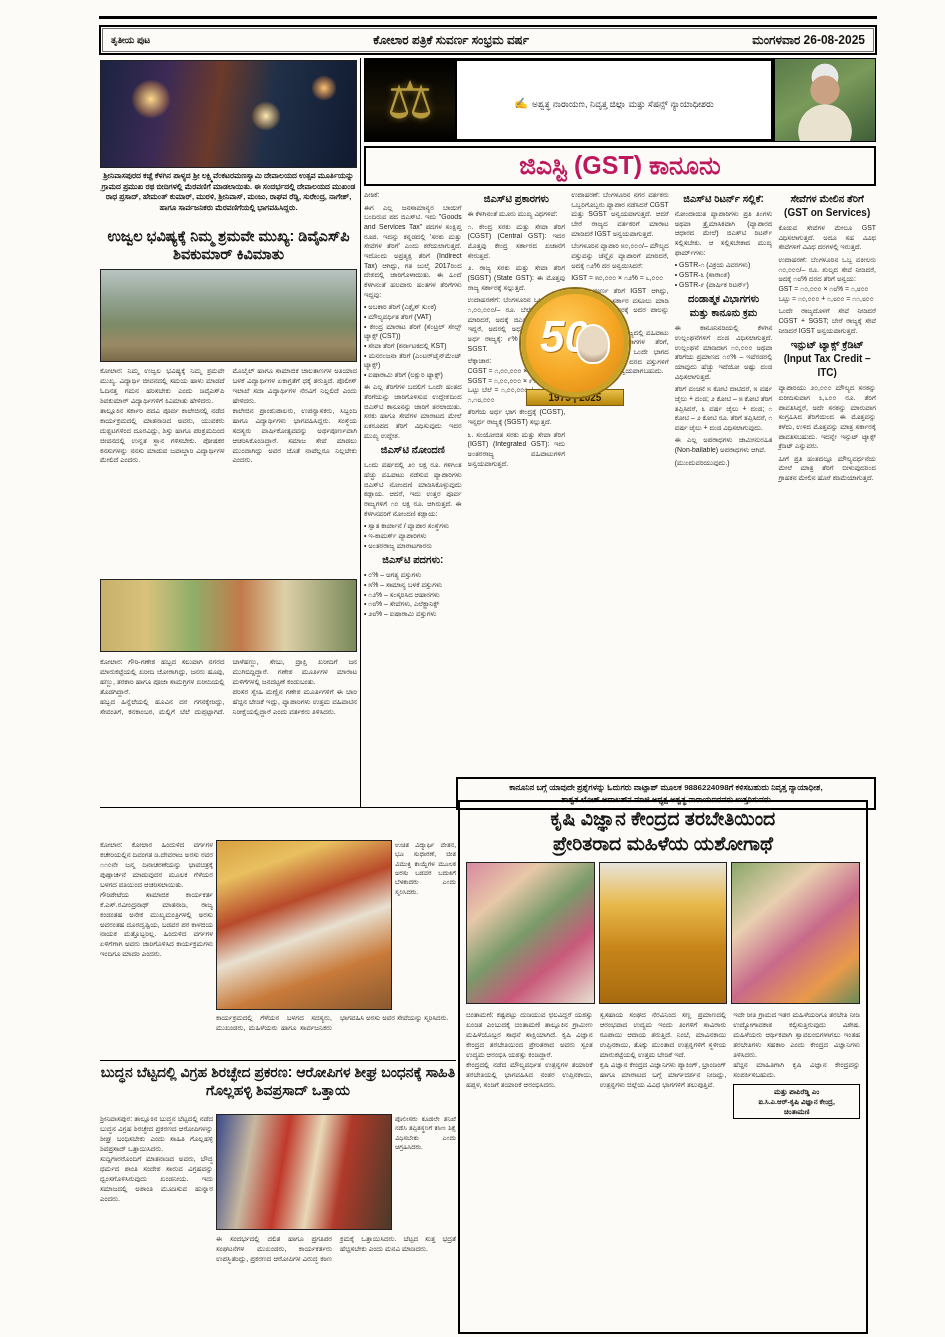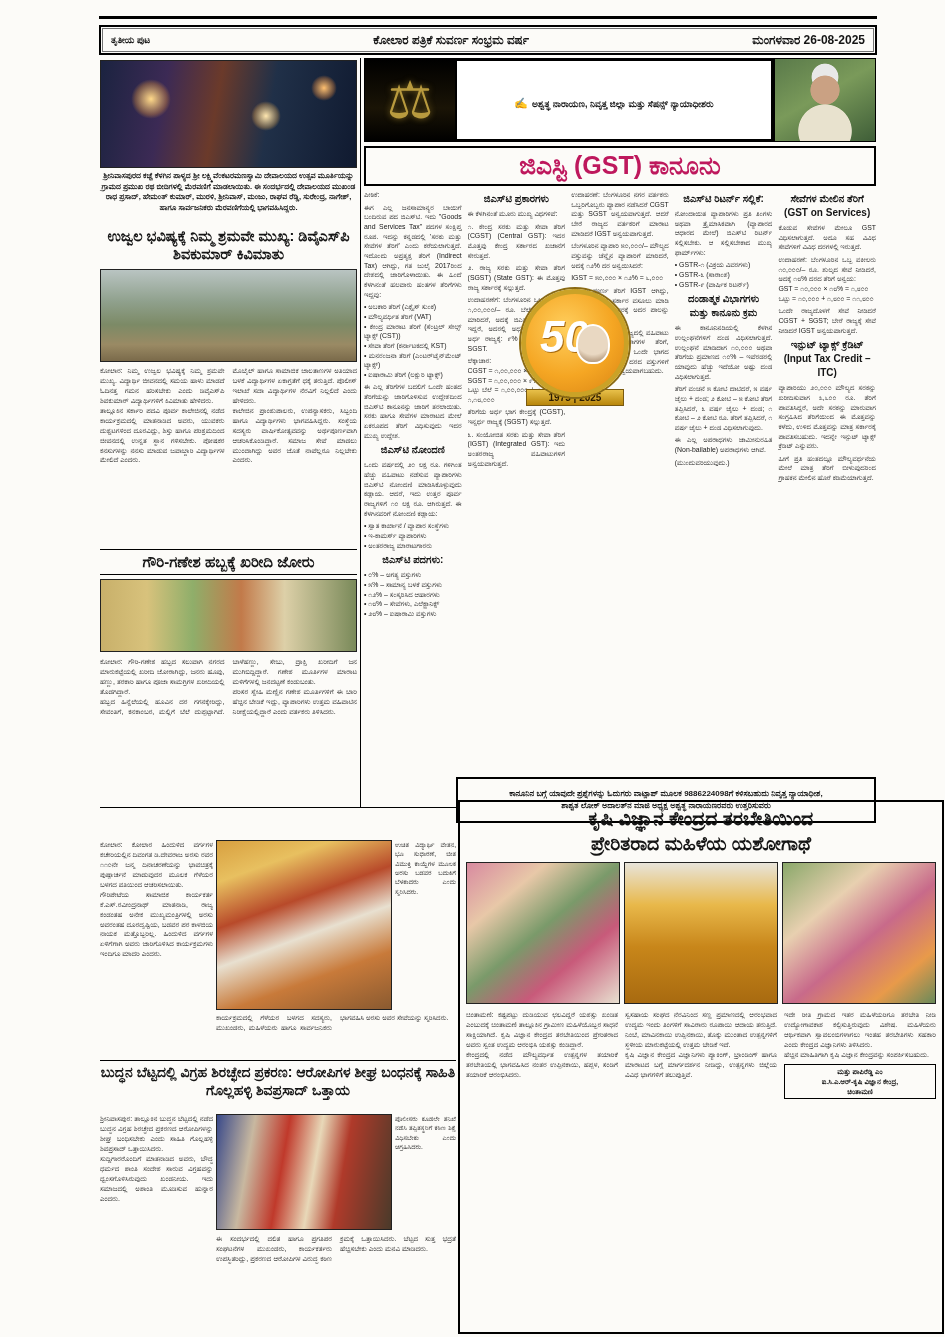--- a/index.html
+++ b/index.html
@@ -38,21 +38,21 @@
   #a2-body{left:100px;top:657px;width:257px;height:147px;}
   #v-rule{left:360px;top:58px;width:1px;height:750px;}
   
   #masthead{left:364px;top:58px;width:512px;height:84px;background:#0a0a0a;display:flex;box-sizing:border-box;border:1px solid #000;}
   #statue{width:90px;height:100%;display:flex;align-items:center;justify-content:center;
      background:linear-gradient(180deg,#000 0%,#1a1406 60%,#000 100%);}
   #statue .glyph{font-size:52px;color:#b89a3e;text-shadow:0 0 6px #7a6420;}
   #mast-mid{flex:1;background:#fff;border:2px solid #000;box-sizing:border-box;display:flex;
      flex-direction:column;align-items:center;justify-content:center;}
   #mast-title{font-size:37px;font-weight:bold;letter-spacing:1px;line-height:1;}
-  #mast-sub{font-size:9px;font-weight:bold;margin-top:6px;}
+  #mast-sub{font-size:9px;font-weight:normal;margin-top:6px;}
   #mast-sub .pen{font-size:11px;margin-right:4px;}
   #portrait{width:102px;height:100%;box-sizing:border-box;border-left:2px solid #000;
      background:
        radial-gradient(circle at 50% 88%, #e8e2ce 0 30%, transparent 31%),
        radial-gradient(circle at 50% 38%, #caa183 0 20%, transparent 21%),
        radial-gradient(circle at 50% 22%, #e8e8e8 0 16%, transparent 17%),
        linear-gradient(150deg,#5a7a4a 0%,#7a9a5a 45%,#3f5e38 100%);}
   
   #gst-headbox{left:364px;top:146px;width:512px;height:40px;border:2px solid #000;box-sizing:border-box;
      display:flex;align-items:center;justify-content:center;}
@@ -67,40 +67,40 @@
   #seal .circle{width:98px;height:98px;margin:8px auto 0;border-radius:50%;
      background:radial-gradient(circle at 40% 35%, #ffcf5e 0%, #f5a623 55%, #d98414 100%);
      border:5px solid #caa227;box-shadow:0 0 0 2px #8a6a14;position:relative;}
   #seal .num{position:absolute;left:14px;top:18px;font-size:44px;font-weight:bold;color:#fff;
      font-style:italic;text-shadow:1px 1px 0 #a86a10;}
   #seal .face{position:absolute;right:14px;top:30px;width:30px;height:36px;border-radius:50% 50% 45% 45%;
      background:radial-gradient(circle at 50% 30%,#e9d8c2 0 60%,#9a7a5a 100%);border:2px solid #fff;}
   #seal .ribbon{margin:-8px auto 0;width:96px;background:linear-gradient(180deg,#e8c04a,#b8860b);
      border:1px solid #7a5a10;color:#2a1a00;font-size:10px;font-weight:bold;padding:2px 0;}
   
-  #gst-footer{left:456px;top:777px;width:420px;height:46px;border:2px solid #000;box-sizing:border-box;
+  #gst-footer{left:456px;top:777px;width:420px;height:33px;border:2px solid #000;box-sizing:border-box;
      display:flex;align-items:center;justify-content:center;text-align:center;
      font-size:8px;font-weight:bold;line-height:1.45;white-space:pre-line;}
   
   #bl-rule1{left:100px;top:807px;width:356px;height:1px;}
   #arasu-head{left:100px;top:811px;width:356px;height:24px;font-size:15px;}
   #arasu-left{left:100px;top:840px;width:113px;height:220px;}
   #arasu-photo{left:216px;top:840px;width:176px;height:170px;
      background:linear-gradient(160deg,#d8a040 0%,#e8c060 18%,#b84a2a 38%,#e8e0d0 55%,#c87a3a 75%,#8a5a30 100%);}
   #arasu-right{left:395px;top:840px;width:61px;height:220px;font-size:6.6px;}
   #arasu-below{left:216px;top:1013px;width:240px;height:48px;}
   #bl-rule2{left:100px;top:1060px;width:356px;height:1px;}
   #buddha-head{left:100px;top:1064px;width:356px;height:46px;font-size:14px;}
   #buddha-left{left:100px;top:1114px;width:113px;height:218px;}
   #buddha-photo{left:216px;top:1114px;width:176px;height:116px;
      background:linear-gradient(100deg,#3a4a8a 0%,#c8b8a0 20%,#c0392b 38%,#e8d8b8 55%,#b03a2a 70%,#4a3a2a 100%);}
   #buddha-right{left:395px;top:1114px;width:61px;height:218px;font-size:6.6px;}
   #buddha-below{left:216px;top:1234px;width:240px;height:98px;}
   
-  #kvk-box{left:458px;top:800px;width:486px;height:534px;border:2px solid #000;box-sizing:border-box;
+  #kvk-box{left:458px;top:800px;width:410px;height:534px;border:2px solid #000;box-sizing:border-box;
      padding:5px 6px;display:flex;flex-direction:column;}
   #kvk-head{font-size:19px;font-weight:bold;text-align:center;line-height:1.3;}
   #kvk-photos{display:flex;gap:4px;margin:6px 0 6px;}
   #kvk-photos .photo{flex:1;height:142px;}
   #kvk-p1{background:linear-gradient(140deg,#d88aa0 0%,#e8c8a8 25%,#7a9a6a 48%,#c85a7a 70%,#e8e0d0 100%);}
   #kvk-p2{background:linear-gradient(180deg,#e8e4da 0%,#e8b84a 30%,#c8861a 60%,#a86a10 100%);}
   #kvk-p3{background:linear-gradient(140deg,#8aa86a 0%,#e8d0b0 30%,#c86a8a 55%,#e89a4a 80%,#6a8a5a 100%);}
   #kvk-cols{display:flex;gap:7px;flex:1;overflow:hidden;}
   #kvk-cols .kcol{flex:1;overflow:hidden;}
   #kvk-credit{border:1px solid #000;margin-top:4px;padding:2px;text-align:center;font-weight:bold;
@@ -128,21 +128,20 @@
   </div>
   <div class="abs" id="lt-caption">ಶ್ರೀನಿವಾಸಪುರದ ಕಚ್ಚೆ ಕೆಳಗಿನ ಪಾಳ್ಯದ ಶ್ರೀ ಲಕ್ಷ್ಮಿವೆಂಕಟರಮಣಸ್ವಾಮಿ ದೇವಾಲಯದ ಉತ್ಸವ ಮೂರ್ತಿಯನ್ನು ಗ್ರಾಮದ ಪ್ರಮುಖ ರಥ ಬೀದಿಗಳಲ್ಲಿ ಮೆರವಣಿಗೆ ಮಾಡಲಾಯಿತು. ಈ ಸಂದರ್ಭದಲ್ಲಿ ದೇವಾಲಯದ ಮುಖಂಡ ರಾಧ ಪ್ರಸಾದ್, ಹೇಮಂತ್ ಕುಮಾರ್, ಮುರಳಿ, ಶ್ರೀನಿವಾಸ್, ಮಂಜು, ರಾಘವ ರೆಡ್ಡಿ, ಸುರೇಂದ್ರ, ನಾಗೇಶ್, ಹಾಗೂ ಸಾರ್ವಜನಿಕರು ಮೆರವಣಿಗೆಯಲ್ಲಿ ಭಾಗವಹಿಸಿದ್ದರು.</div>
 
   <div class="abs headline1" id="a1-head">ಉಜ್ವಲ ಭವಿಷ್ಯಕ್ಕೆ ನಿಮ್ಮ ಶ್ರಮವೇ ಮುಖ್ಯ: ಡಿವೈಎಸ್‌ಪಿ ಶಿವಕುಮಾರ್ ಕಿವಿಮಾತು</div>
   <div class="abs photo" id="a1-photo"></div>
   <div class="abs bodytext twocol" id="a1-body">ಕೋಲಾರ: ನಿಮ್ಮ ಉಜ್ವಲ ಭವಿಷ್ಯಕ್ಕೆ ನಿಮ್ಮ ಶ್ರಮವೇ ಮುಖ್ಯ. ವಿದ್ಯಾರ್ಥಿ ಜೀವನದಲ್ಲಿ ಸಮಯ ಹಾಳು ಮಾಡದೆ ಓದಿನತ್ತ ಗಮನ ಹರಿಸಬೇಕು ಎಂದು ಡಿವೈಎಸ್‌ಪಿ ಶಿವಕುಮಾರ್ ವಿದ್ಯಾರ್ಥಿಗಳಿಗೆ ಕಿವಿಮಾತು ಹೇಳಿದರು.
 ತಾಲ್ಲೂಕಿನ ಸರ್ಕಾರಿ ಪದವಿ ಪೂರ್ವ ಕಾಲೇಜಿನಲ್ಲಿ ನಡೆದ ಕಾರ್ಯಕ್ರಮದಲ್ಲಿ ಮಾತನಾಡಿದ ಅವರು, ಯುವಕರು ದುಶ್ಚಟಗಳಿಂದ ದೂರವಿದ್ದು, ಶಿಸ್ತು ಹಾಗೂ ಪರಿಶ್ರಮದಿಂದ ಜೀವನದಲ್ಲಿ ಉನ್ನತ ಸ್ಥಾನ ಗಳಿಸಬೇಕು. ಪೋಷಕರ ಕನಸುಗಳನ್ನು ನನಸು ಮಾಡುವ ಜವಾಬ್ದಾರಿ ವಿದ್ಯಾರ್ಥಿಗಳ ಮೇಲಿದೆ ಎಂದರು.
 ಮೊಬೈಲ್ ಹಾಗೂ ಸಾಮಾಜಿಕ ಜಾಲತಾಣಗಳ ಅತಿಯಾದ ಬಳಕೆ ವಿದ್ಯಾರ್ಥಿಗಳ ಏಕಾಗ್ರತೆಗೆ ಧಕ್ಕೆ ತರುತ್ತಿದೆ. ಪೊಲೀಸ್ ಇಲಾಖೆ ಸದಾ ವಿದ್ಯಾರ್ಥಿಗಳ ನೆರವಿಗೆ ನಿಲ್ಲಲಿದೆ ಎಂದು ಹೇಳಿದರು.
 ಕಾಲೇಜಿನ ಪ್ರಾಂಶುಪಾಲರು, ಉಪನ್ಯಾಸಕರು, ಸಿಬ್ಬಂದಿ ಹಾಗೂ ವಿದ್ಯಾರ್ಥಿಗಳು ಭಾಗವಹಿಸಿದ್ದರು. ಸಂಸ್ಥೆಯ ಸದಸ್ಯರು ವಾರ್ಷಿಕೋತ್ಸವವನ್ನು ಅರ್ಥಪೂರ್ಣವಾಗಿ ಆಚರಿಸಿಕೊಂಡಿದ್ದಾರೆ. ಸಮಾಜ ಸೇವೆ ಮಾಡಲು ಮುಂದಾಗಿದ್ದು ಅವರ ಜೊತೆ ನಾವೆಲ್ಲರೂ ನಿಲ್ಲಬೇಕು ಎಂದರು.</div>
 
-  <div class="abs headline1" id="a2-head">ಗೌರಿ-ಗಣೇಶ ಹಬ್ಬಕ್ಕೆ ಖರೀದಿ ಜೋರು</div>
   <div class="abs photo" id="a2-photo"></div>
   <div class="abs bodytext twocol" id="a2-body">ಕೋಲಾರ: ಗೌರಿ-ಗಣೇಶ ಹಬ್ಬದ ಸಲುವಾಗಿ ನಗರದ ಮಾರುಕಟ್ಟೆಯಲ್ಲಿ ಖರೀದಿ ಜೋರಾಗಿದ್ದು, ಜನರು ಹೂವು, ಹಣ್ಣು, ತರಕಾರಿ ಹಾಗೂ ಪೂಜಾ ಸಾಮಗ್ರಿಗಳ ಖರೀದಿಯಲ್ಲಿ ತೊಡಗಿದ್ದಾರೆ.
 ಹಬ್ಬದ ಹಿನ್ನೆಲೆಯಲ್ಲಿ ಹೂವಿನ ದರ ಗಗನಕ್ಕೇರಿದ್ದು, ಸೇವಂತಿಗೆ, ಕನಕಾಂಬರ, ಮಲ್ಲಿಗೆ ಬೆಲೆ ದುಪ್ಪಟ್ಟಾಗಿದೆ. ಬಾಳೆಹಣ್ಣು, ಸೇಬು, ದ್ರಾಕ್ಷಿ ಖರೀದಿಗೆ ಜನ ಮುಗಿಬಿದ್ದಿದ್ದಾರೆ. ಗಣೇಶ ಮೂರ್ತಿಗಳ ಮಾರಾಟ ಮಳಿಗೆಗಳಲ್ಲಿ ಜನದಟ್ಟಣೆ ಕಂಡುಬಂತು.
 ಪರಿಸರ ಸ್ನೇಹಿ ಮಣ್ಣಿನ ಗಣೇಶ ಮೂರ್ತಿಗಳಿಗೆ ಈ ಬಾರಿ ಹೆಚ್ಚಿನ ಬೇಡಿಕೆ ಇದ್ದು, ವ್ಯಾಪಾರಿಗಳು ಉತ್ತಮ ವಹಿವಾಟಿನ ನಿರೀಕ್ಷೆಯಲ್ಲಿದ್ದಾರೆ ಎಂದು ವರ್ತಕರು ತಿಳಿಸಿದರು.</div>
 
   <div class="abs rule" id="v-rule"></div>
 
   <div class="abs" id="masthead">
     <div id="statue">
       <span class="glyph">⚖</span>

